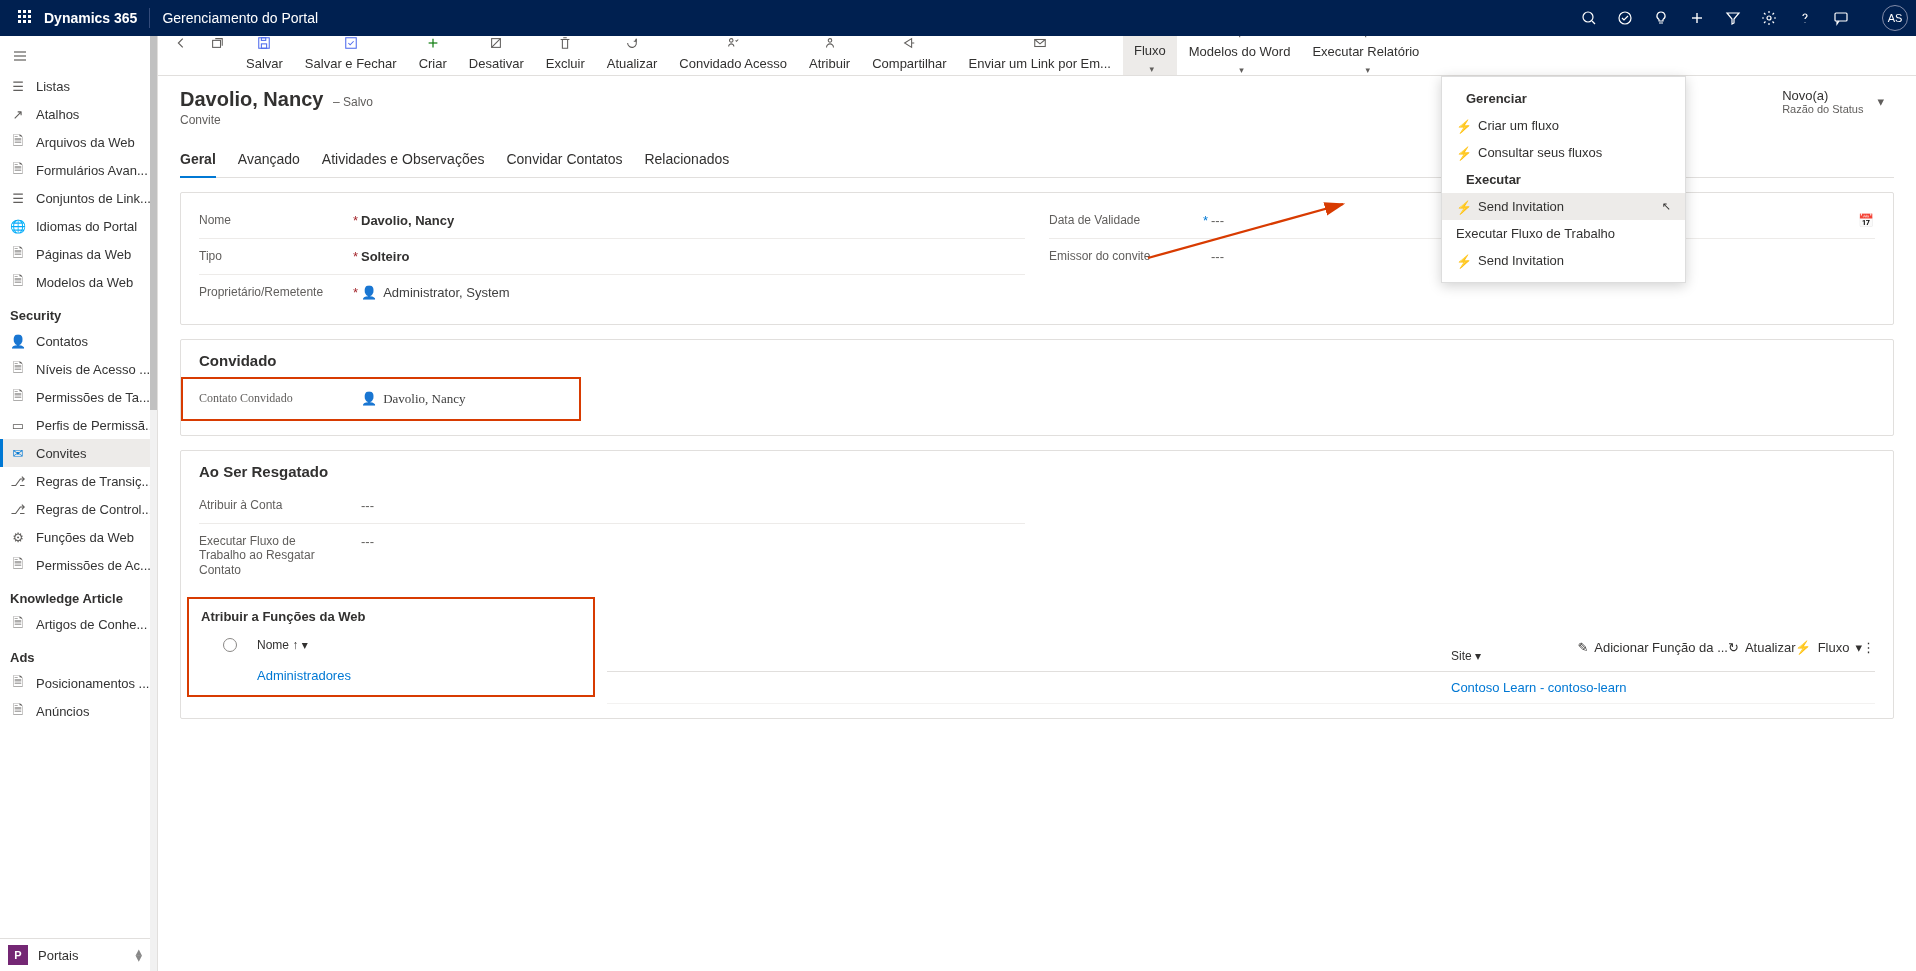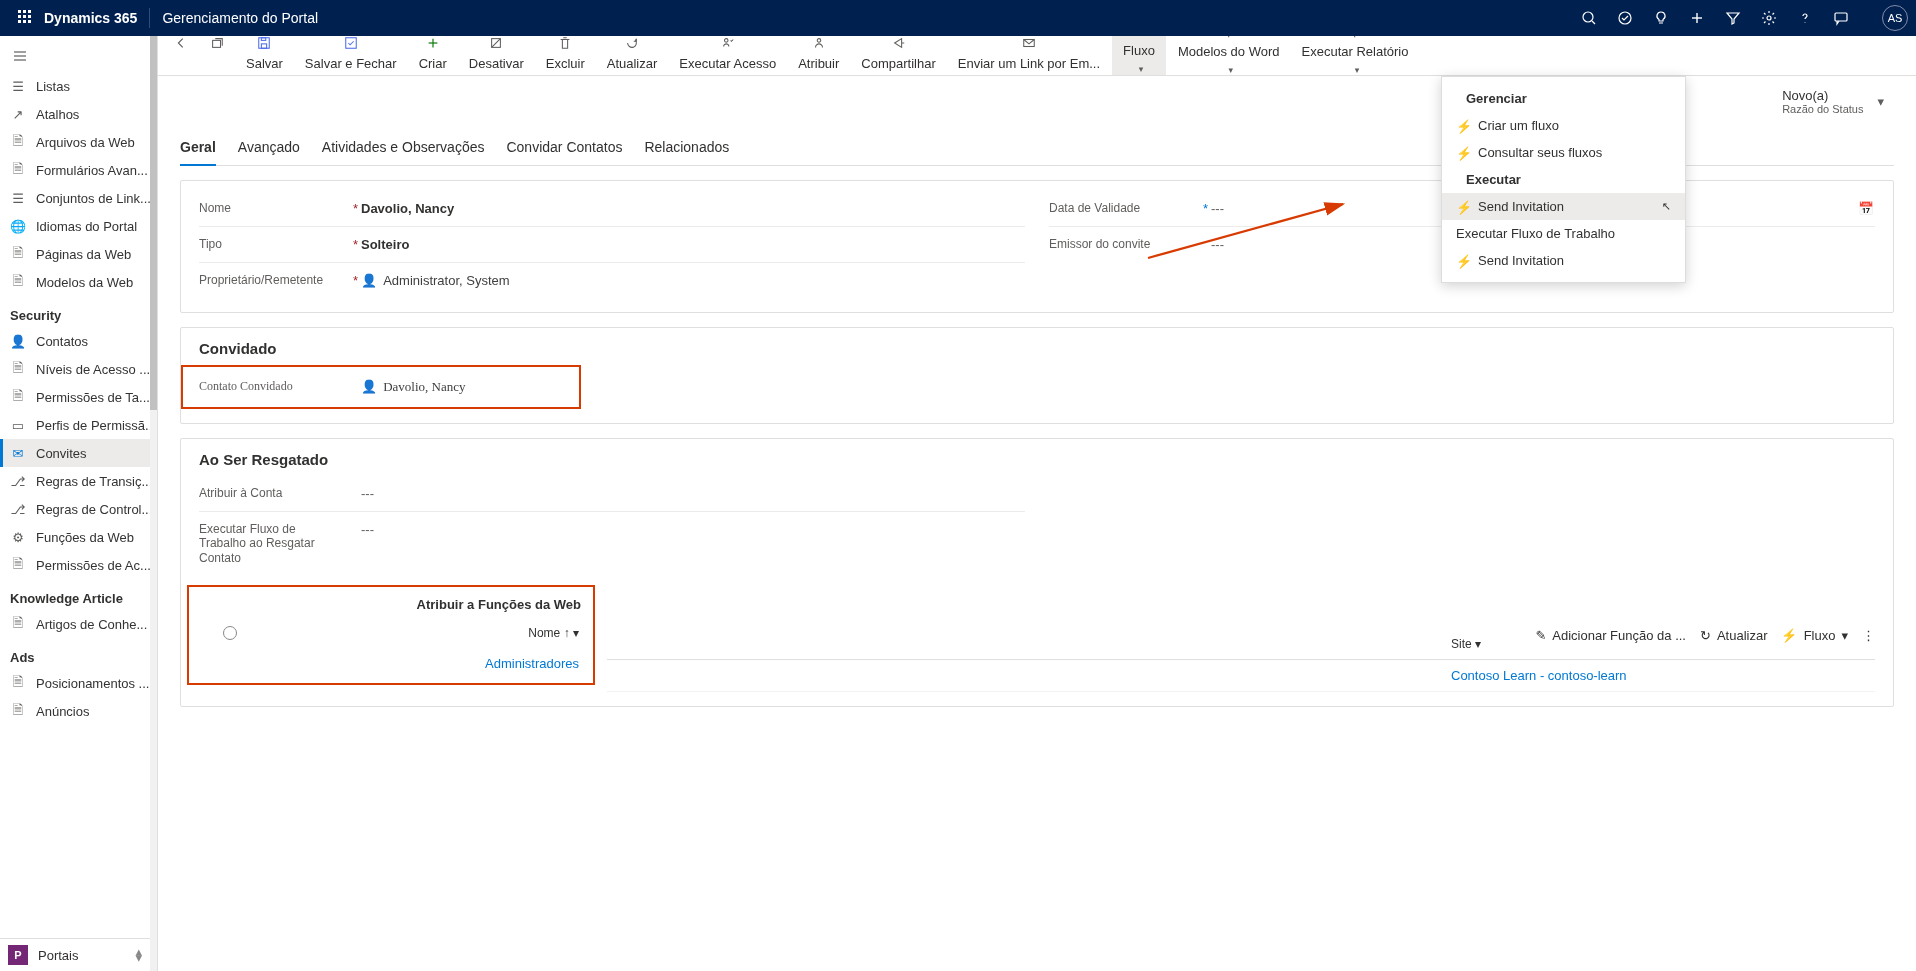--- a/index.html
+++ b/index.html
@@ -67,21 +67,21 @@
   .freq { color:#a4262c; margin-left:4px; width:8px; display:inline-block;}
   .fval { flex:1; font-size:13px; color:#323130; font-weight:600;}
   .fval.normal { font-weight:400; color:#605e5c;}
   .fval .link { color:#404040; font-weight:400;}
   .fval .person-ico { color:#0078d4; margin-right:6px;}
   .fcal { color:#605e5c; }
 
   .highlight-red { border:2px solid #d83b01; padding:6px 16px; margin-left:-18px; margin-right:auto; width:400px;font-family:Liberation Serif, serif;}
   .highlight-red2 { border:2px solid #d83b01; padding:4px 10px; margin-left:-12px; width:408px;}
 
-  .grid-head { display:flex; align-items:center; gap:14px; margin-top:10px;text-align:right;}
+  .grid-head { display:flex; align-items:center; margin-top:10px;}
   .grid-head .spacer{flex:1;}
   .grid-action { display:flex; align-items:center; gap:6px; font-size:13px; color:#323130;}
   .grid-row { display:flex; align-items:center; padding:8px 4px; border-bottom:1px solid #f3f2f1;}
   .grid-row.header { font-size:12px; color:#323130; border-bottom:1px solid #e1dfdd;}
   .grid-cell-check { width:54px; display:flex; justify-content:center;}
   .grid-cell-name { flex:1;}
   .grid-cell-site { width:420px;}
   .radio { width:14px; height:14px; border:1px solid #8a8886; border-radius:50%;}
   .link { color:#0078d4; font-size:13px;}
 
@@ -329,21 +329,21 @@
           <svg viewBox="0 0 16 16" width="14" height="14" fill="none" stroke="#605e5c" stroke-width="1.2">
             <path d="M3 8a5 5 0 109-3l1-2M13 3v3h-3"></path>
           </svg>
           <span>Atualizar</span>
         </div>
       <div class="cmd">
           <svg viewBox="0 0 16 16" width="14" height="14" fill="none" stroke="#605e5c" stroke-width="1.2">
             <circle cx="6" cy="5" r="2"></circle>
             <path d="M3 12c0-2 2-3 3-3s3 1 3 3M11 5l1 1 2-2"></path>
           </svg>
-          <span>Executar Acesso</span>
+          <span>Convidado Acesso</span>
         </div>
       <div class="cmd">
           <svg viewBox="0 0 16 16" width="14" height="14" fill="none" stroke="#605e5c" stroke-width="1.2">
             <circle cx="8" cy="5" r="2"></circle>
             <path d="M4 13c0-2 2-4 4-4s4 2 4 4"></path>
           </svg>
           <span>Atribuir</span>
         </div>
       <div class="cmd">
           <svg viewBox="0 0 16 16" width="14" height="14" fill="none" stroke="#605e5c" stroke-width="1.2">
@@ -413,20 +413,27 @@
       <svg class="arrow" style="left:980px; top:120px;" width="220" height="70" viewBox="0 0 220 70">
         <defs>
             <marker id="ah" markerWidth="10" markerHeight="10" refX="8" refY="3" orient="auto">
               <path d="M0,0 L0,6 L9,3 z" fill="#d83b01"></path>
             </marker>
           </defs>
         <line x1="10" y1="62" x2="205" y2="8" stroke="#d83b01" stroke-width="2.3" marker-end="url(#ah)"></line>
       </svg>
 
       <div class="rec-head">
+        <div>
+          <div>
+            <span class="rec-title">Davolio, Nancy</span>
+            <span class="rec-saved">– Salvo</span>
+          </div>
+          <div class="rec-sub">Convite</div>
+        </div>
         <div class="status-box">
           <div>
             <div class="status-label1">Novo(a)</div>
             <div class="status-label2">Razão do Status</div>
           </div>
           <div class="status-chev">▾</div>
         </div>
       </div>
 
       <div class="tabs">

